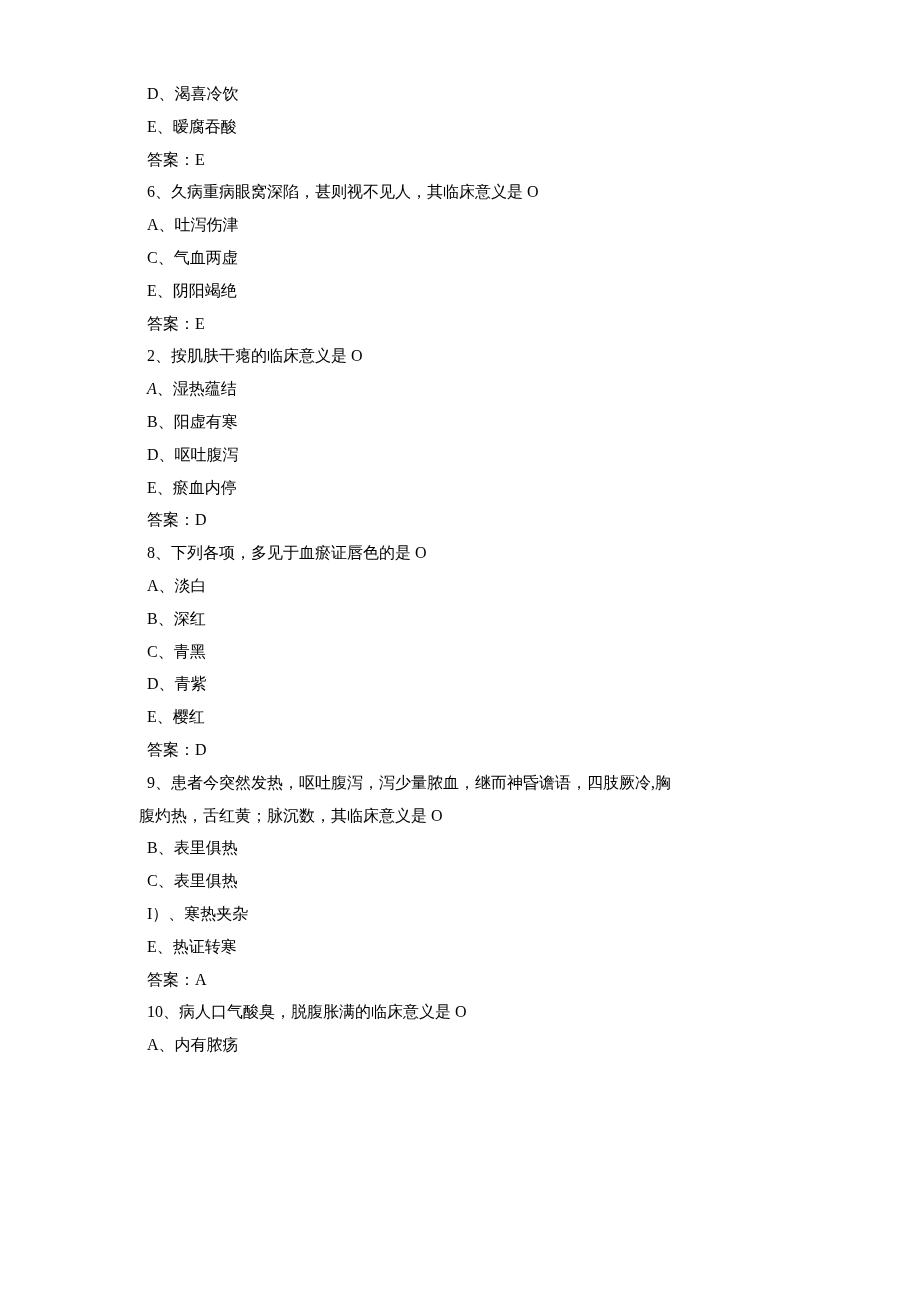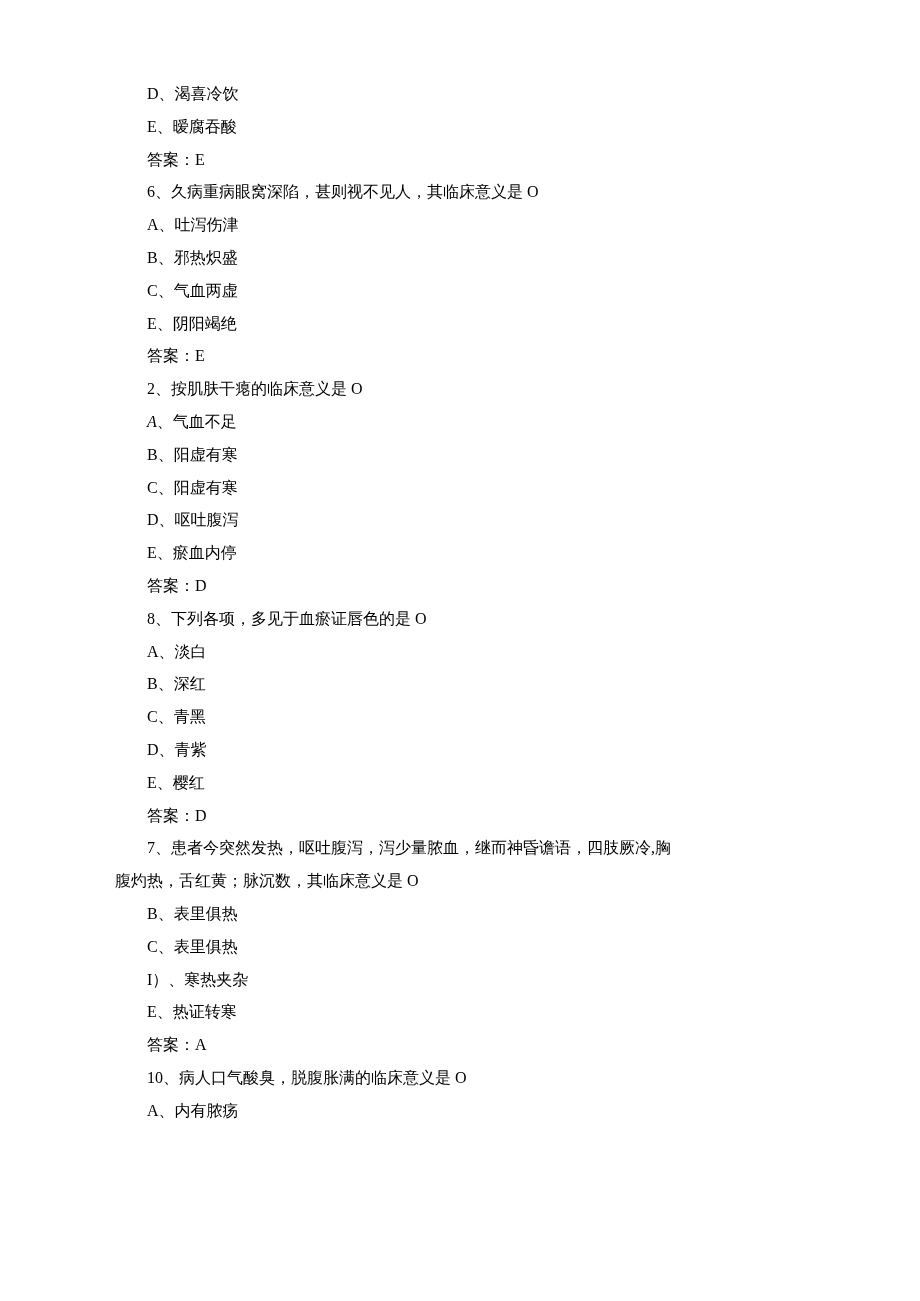--- a/index.html
+++ b/index.html
@@ -17,53 +17,52 @@
     padding: 78px 115px 80px 115px;
     box-sizing: border-box;
   }
   .line {
     text-indent: 2em;
     white-space: pre-wrap;
   }
   .line-noindent {
     text-indent: 0;
     white-space: pre-wrap;
+    margin-left: 24px;
   }
   .italic {
     font-style: italic;
   }
 </style>
 </head>
 <body>
 
 <div class="page" id="page-root">
     <div class="line">D、渴喜冷饮</div>
     <div class="line">E、暧腐吞酸</div>
     <div class="line">答案：E</div>
     <div class="line">6、久病重病眼窝深陷，甚则视不见人，其临床意义是 O</div>
     <div class="line">A、吐泻伤津</div>
-    <div class="line">B、邪热炽盛</div>
     <div class="line">C、气血两虚</div>
     <div class="line">E、阴阳竭绝</div>
     <div class="line">答案：E</div>
     <div class="line">2、按肌肤干瘪的临床意义是 O</div>
-    <div class="line"><span class="italic">A</span><span>、气血不足</span></div>
+    <div class="line"><span class="italic">A</span><span>、湿热蕴结</span></div>
     <div class="line">B、阳虚有寒</div>
-    <div class="line">C、阳虚有寒</div>
     <div class="line">D、呕吐腹泻</div>
     <div class="line">E、瘀血内停</div>
     <div class="line">答案：D</div>
     <div class="line">8、下列各项，多见于血瘀证唇色的是 O</div>
     <div class="line">A、淡白</div>
     <div class="line">B、深红</div>
     <div class="line">C、青黑</div>
     <div class="line">D、青紫</div>
     <div class="line">E、樱红</div>
     <div class="line">答案：D</div>
-    <div class="line">7、患者今突然发热，呕吐腹泻，泻少量脓血，继而神昏谵语，四肢厥冷,胸</div>
+    <div class="line">9、患者今突然发热，呕吐腹泻，泻少量脓血，继而神昏谵语，四肢厥冷,胸</div>
     <div class="line-noindent">腹灼热，舌红黄；脉沉数，其临床意义是 O</div>
     <div class="line">B、表里俱热</div>
     <div class="line">C、表里俱热</div>
     <div class="line">I）、寒热夹杂</div>
     <div class="line">E、热证转寒</div>
     <div class="line">答案：A</div>
     <div class="line">10、病人口气酸臭，脱腹胀满的临床意义是 O</div>
     <div class="line">A、内有脓疡</div>
   </div>
 

